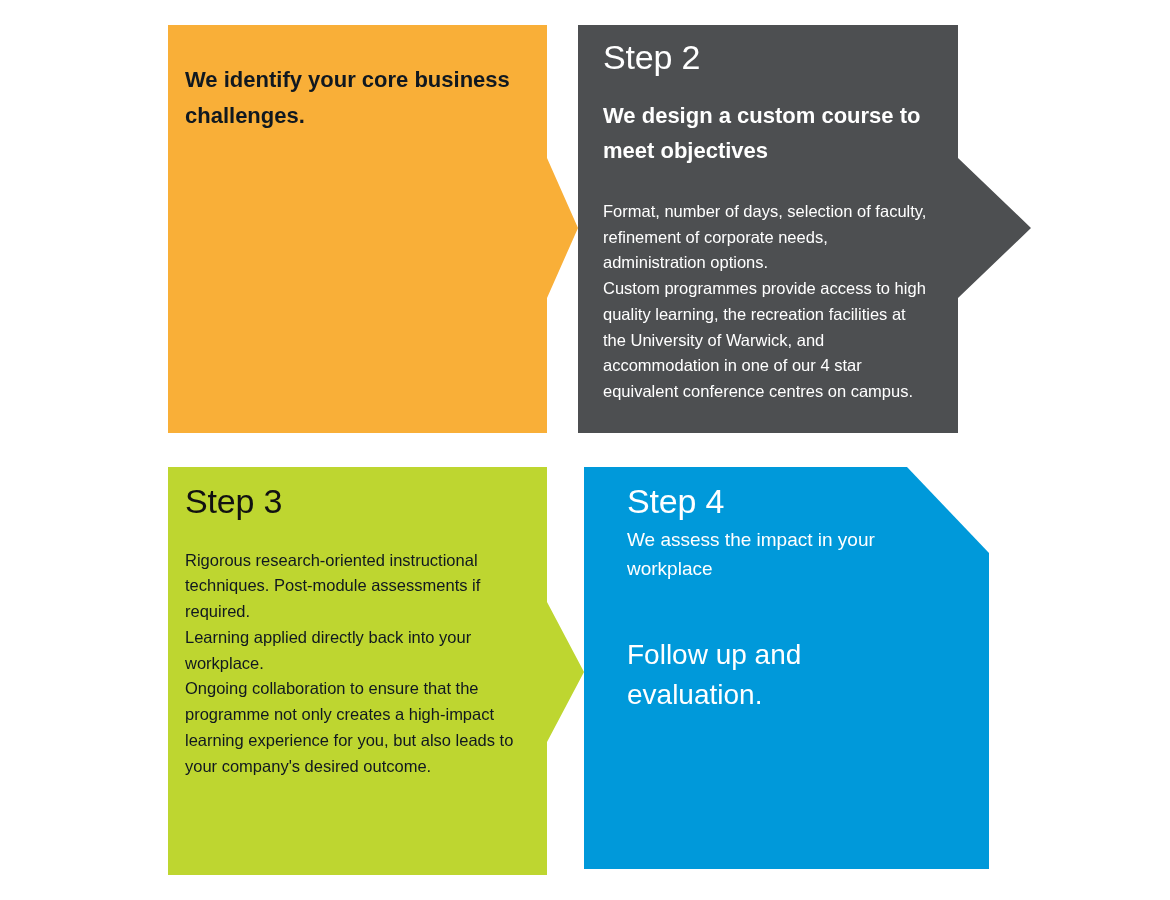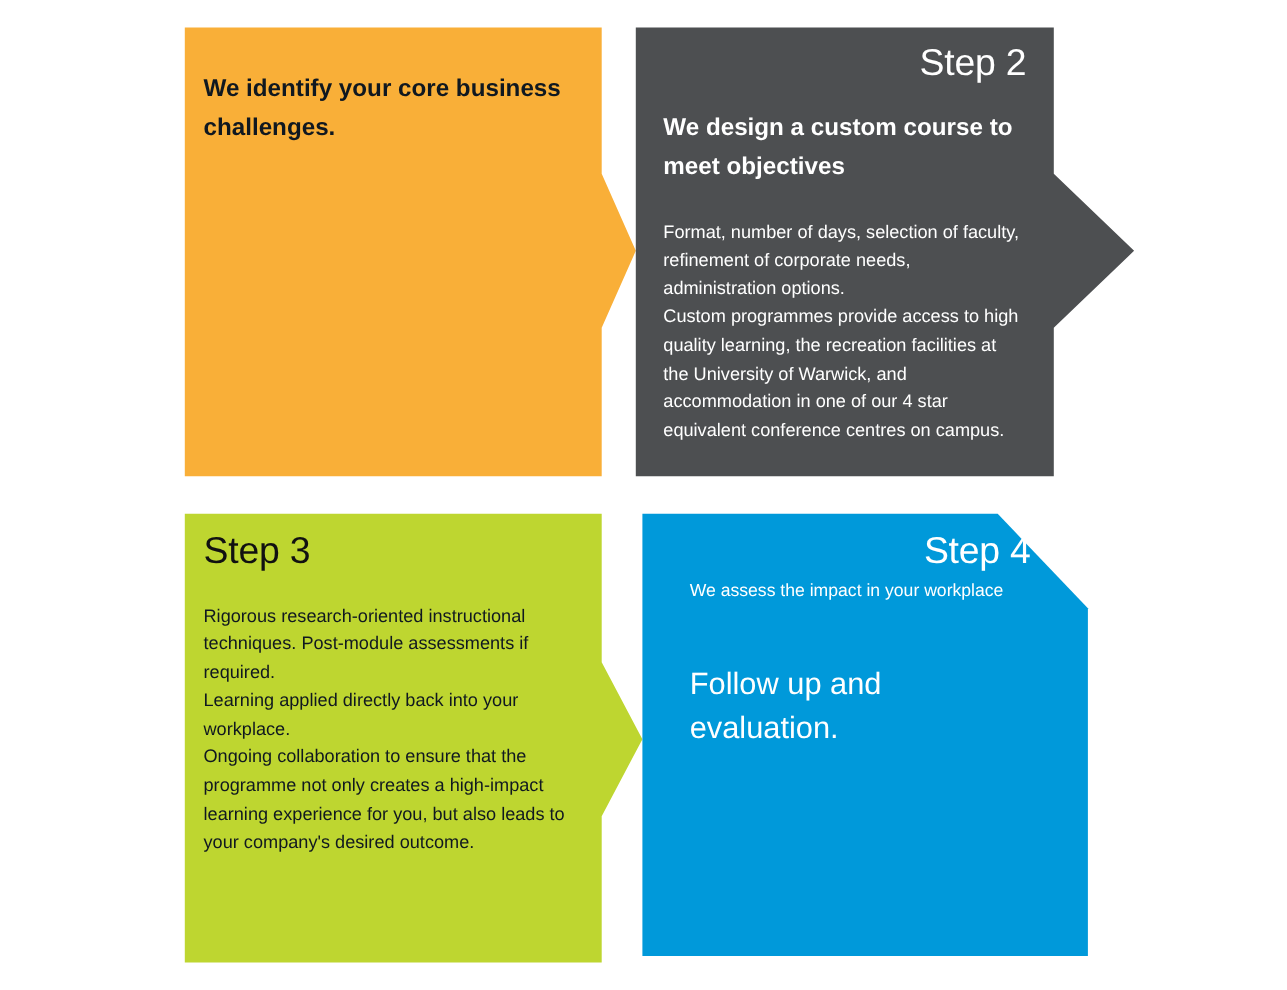--- a/index.html
+++ b/index.html
@@ -47,21 +47,21 @@
   }
 
   .step-lede {
     font-size: 22px;
     font-weight: bold;
     line-height: 1.62;
     margin: 0;
   }
 
   .step-lede-light {
-    font-size: 16px;
+    font-size: 19px;
     font-weight: normal;
     line-height: 1.52;
     margin: 0;
   }
 
   .step-body {
     font-size: 16.5px;
     font-weight: normal;
     line-height: 1.56;
     margin: 0;
@@ -77,21 +77,21 @@
   }
 
   .gap-lg { height: 30px; }
   .gap-md { height: 22px; }
   .gap-sm { height: 6px; }
   .gap-xl { height: 52px; }
 
   .dark-text  { color: #101820; }
   .light-text { color: #ffffff; }
   .title-dark { color: #111111; }
-  .title-light{ color: #ffffff; text-align: right; }
+  .title-light{ color: #ffffff; }
 
   
   #step1-text { left: 185px; top: 40px;  width: 335px; }
   #step2-text { left: 603px; top: 40px;  width: 330px; }
   #step3-text { left: 185px; top: 484px; width: 340px; }
   #step4-text { left: 627px; top: 484px; width: 310px; }
 </style>
 </head>
 <body>
 

